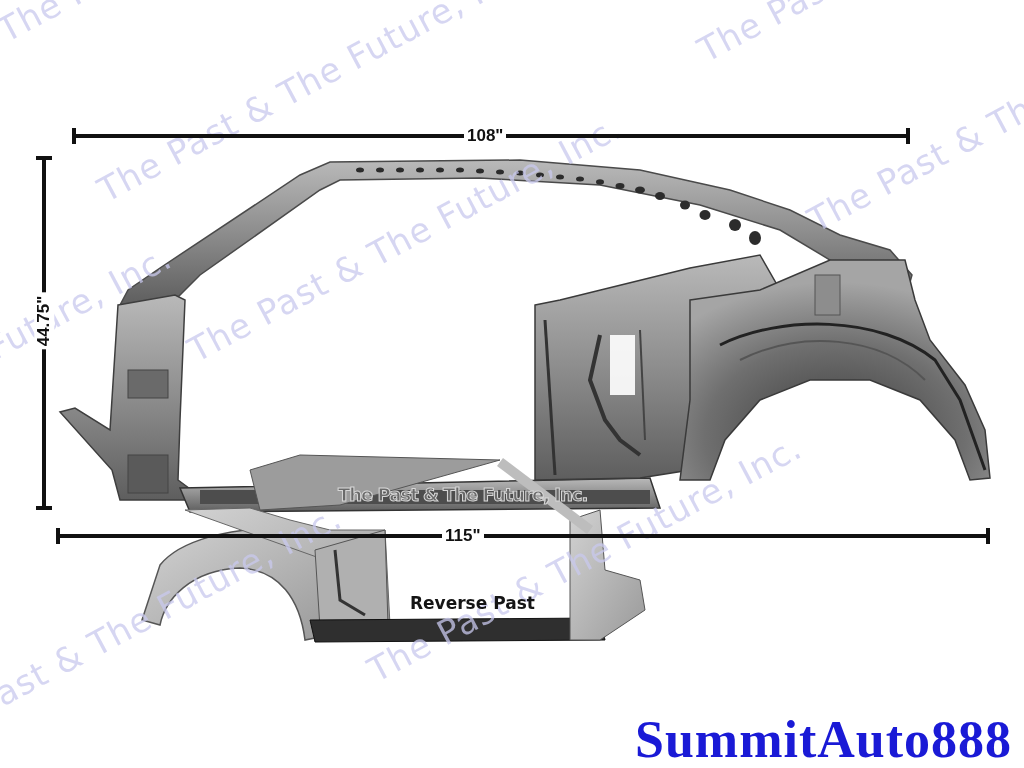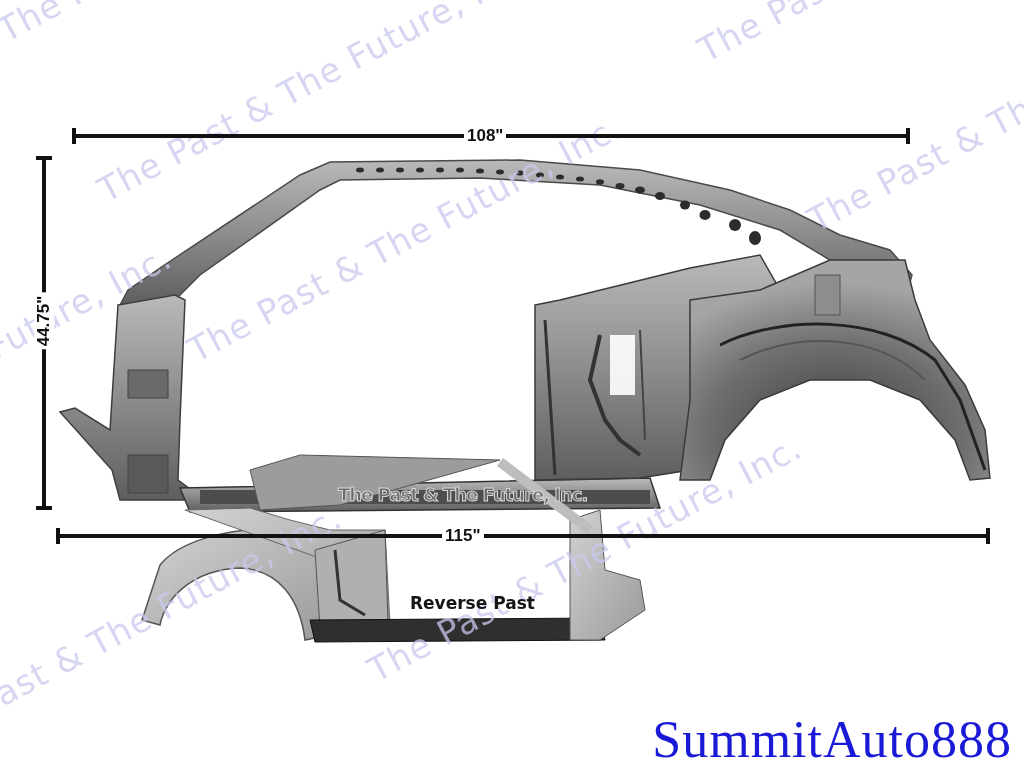--- a/index.html
+++ b/index.html
@@ -65,21 +65,21 @@
       letter-spacing: -1px;
       -webkit-text-stroke: 1px #d8d8d8;
       z-index: 6;
       white-space: nowrap;
     }
 
     .brand {
       position: absolute;
       right: 12px; bottom: 2px;
       font-family: "Liberation Serif", serif;
-      font-weight: normal;
+      font-weight: bold;
       font-size: 52px;
       color: #1a1ad6;
       letter-spacing: 1px;
       z-index: 7;
       white-space: nowrap;
       line-height: 1;
     }
   </style>
 </head>
 <body>

